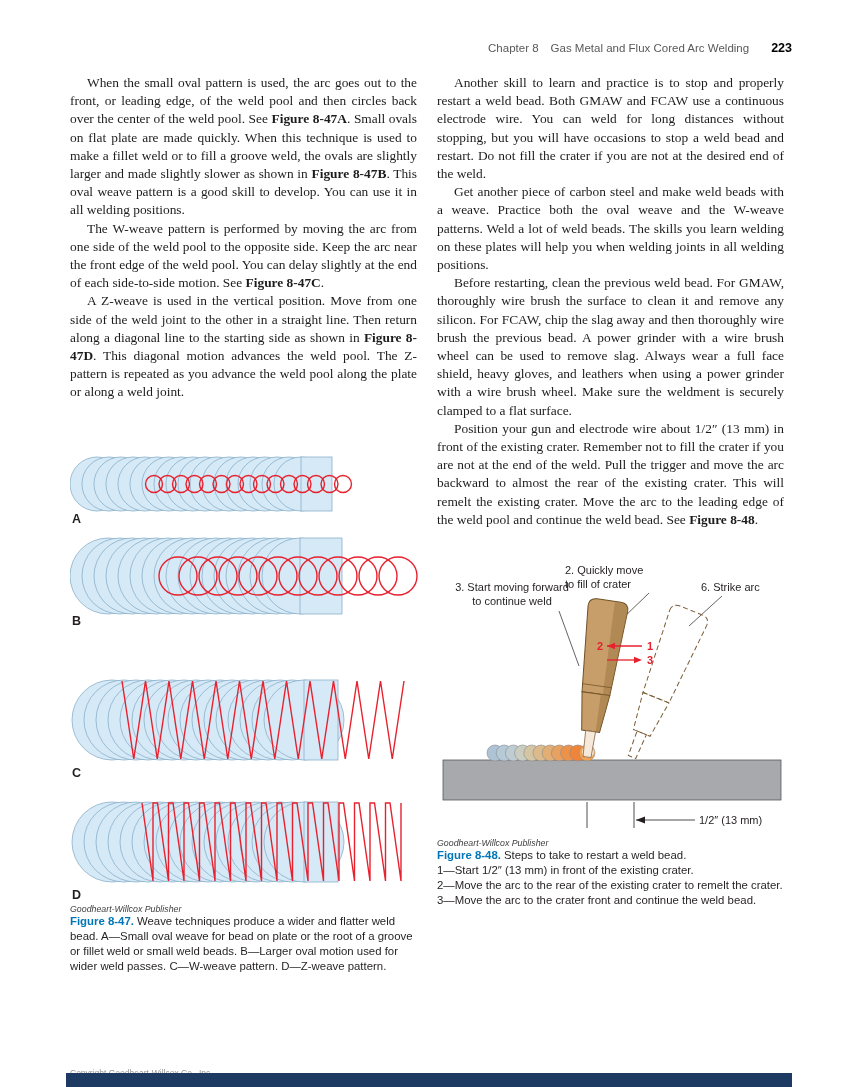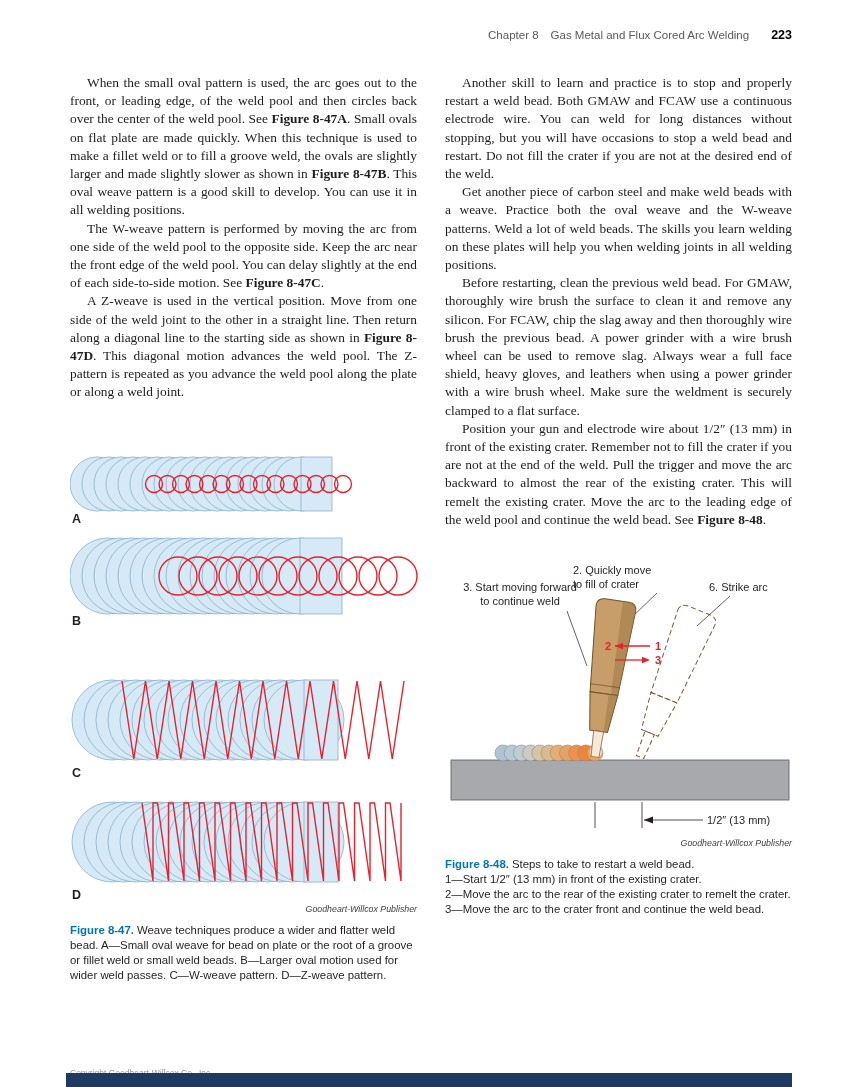--- a/index.html
+++ b/index.html
@@ -1,36 +1,36 @@
 <!DOCTYPE html>
 <html style="--blue: #0076b6; --red: #e8212e; --bead-fill: #d5e9f7; --bead-stroke: #8ab0ca; --plate: #a7a9ac; --tan: #c79e69; --navy: #1d3a63;"><head>
 <meta charset="utf-8">
 <style>
   *{margin:0;padding:0;box-sizing:border-box}
   html,body{width:849px;height:1087px;background:#ffffff;overflow:hidden}
   body{font-family:"Liberation Serif",serif;color:#1c1c1c;position:relative}
   .page{position:absolute;inset:0}
 
   
-  .header{position:absolute;top:28px;right:57px;font-family:"Liberation Sans",sans-serif;
+  .header{position:absolute;top:41px;right:57px;font-family:"Liberation Sans",sans-serif;
           font-size:11.5px;color:#58595b;white-space:nowrap}
   .header .chapter-title{margin-left:12px}
   .header .pagenum{margin-left:22px;color:#000;font-weight:bold;font-size:12.5px}
 
   
-  .columns{position:absolute;top:74px;left:70px;width:722px;display:flex;gap:28px}
+  .columns{position:absolute;top:74px;left:70px;width:722px;display:flex;gap:20px}
   .col{width:347px}
   .col p{font-size:13.4px;line-height:18.2px;text-align:justify;text-indent:17px}
   .col p.noindent{text-indent:0}
 
   
   .publisher{font-family:"Liberation Sans",sans-serif;font-size:8.8px;font-style:italic;
-             color:#404041;text-align:right;margin-top:4px}
+             color:#404041;margin-top:4px}
   .figcaption{font-family:"Liberation Sans",sans-serif;font-size:11.4px;line-height:15px;
-              color:#231f20;margin-top:9px}
+              color:#231f20;}
   .figlabel{color:var(--blue,#0076b6);font-weight:bold;margin-right:3px}
 
   
   .fig47{display:block;margin-top:46px}
   .subfig{position:relative}
   .subfig.a{margin-bottom:6px}
   .subfig.b{margin-bottom:40px}
   .subfig.c{margin-bottom:10px}
   .subfig.d{margin-bottom:2px}
   .sublabel{position:absolute;left:2px;bottom:-2px;font-family:"Liberation Sans",sans-serif;

